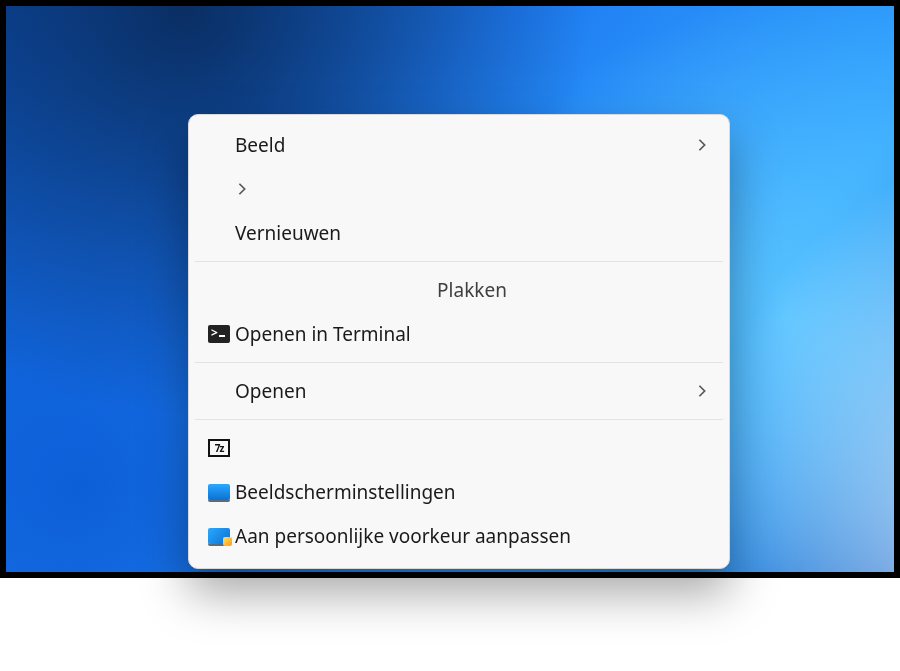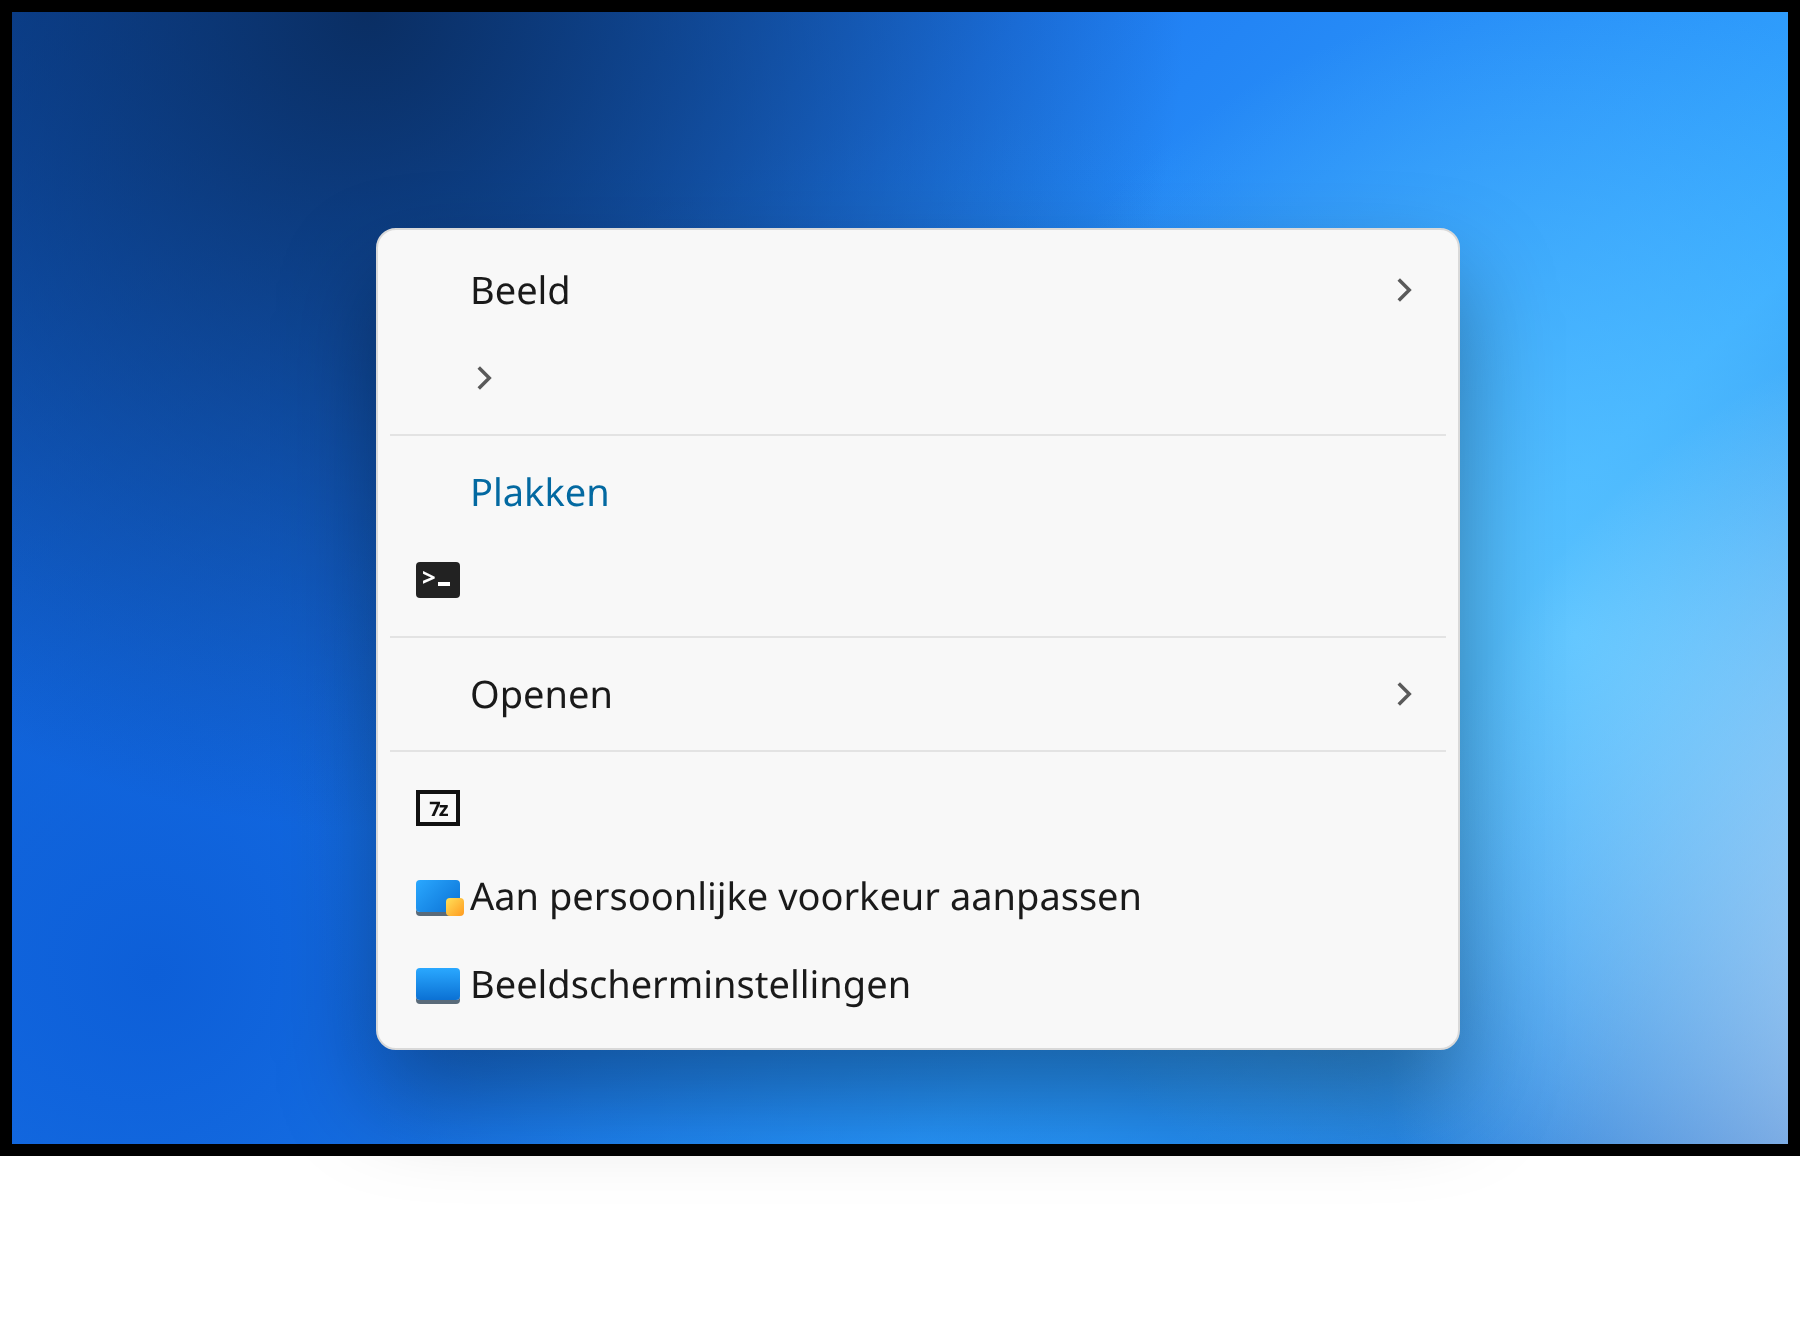--- a/index.html
+++ b/index.html
@@ -19,21 +19,21 @@
   .menu{
     position:absolute;left:182px;top:108px;width:540px;
     background:#f8f8f8;border:1px solid #d9d9d9;border-radius:10px;
     box-shadow:0 24px 48px rgba(0,0,0,.35);
     padding:8px 0 10px 0;
   }
   .item{
     display:flex;align-items:center;height:44px;
     padding:0 20px 0 14px;font-size:19px;color:#1a1a1a;
   }
-  .item.disabled{color:#0369a1;}
+  .item.disabled{color:#404040;text-align:center;}
   .icon-slot{width:32px;display:flex;justify-content:center;align-items:flex-start;flex:0 0 32px;}
   .label{flex:1 1 auto;}
   .chev{flex:0 0 auto;color:#5a5a5a;display:flex;align-items:center;}
   .sep{height:1px;background:#e3e3e3;margin:6px 6px;}
   
   .ic-term{width:22px;height:18px;background:#222;border-radius:2px;position:relative;}
   .ic-term::before{content:">";position:absolute;left:3px;top:-1px;color:#fff;font-size:12px;font-weight:bold;}
   .ic-term::after{content:"";position:absolute;left:11px;top:10px;width:6px;height:2px;background:#fff;}
   .ic-7z{width:22px;height:18px;border:2px solid #111;box-sizing:border-box;display:flex;align-items:center;justify-content:center;font-size:10px;font-weight:700;color:#111;letter-spacing:-1px;}
   .ic-disp{width:22px;height:16px;border-radius:2px;position:relative;
@@ -61,31 +61,36 @@
       </span>
     </div>
     <div class="item">
       <span class="icon-slot"></span>
       <span class="chev">
         <svg class="chevron" viewBox="0 0 16 16">
             <polyline points="5 2 11 8 5 14"></polyline>
           </svg>
       </span>
     </div>
+    <div class="item">
+      <span class="icon-slot"></span>
+      <span class="label">Vernieuwen</span>
+    </div>
 
     <div class="sep"></div>
 
     <div class="item disabled">
       <span class="icon-slot"></span>
       <span class="label">Plakken</span>
     </div>
     <div class="item">
       <span class="icon-slot">
           <span class="ic-term"></span>
         </span>
+      <span class="label">Openen in Terminal</span>
     </div>
 
     <div class="sep"></div>
 
     <div class="item">
       <span class="icon-slot"></span>
       <span class="label">Openen</span>
       <span class="chev">
         <svg class="chevron" viewBox="0 0 16 16">
             <polyline points="5 2 11 8 5 14"></polyline>
@@ -95,25 +100,25 @@
 
     <div class="sep"></div>
 
     <div class="item">
       <span class="icon-slot">
           <span class="ic-7z">7z</span>
         </span>
     </div>
     <div class="item">
       <span class="icon-slot">
+          <span class="ic-disp"></span>
+        </span>
+      <span class="label">Beeldscherminstellingen</span>
+    </div>
+    <div class="item">
+      <span class="icon-slot">
           <span class="ic-pers"></span>
         </span>
       <span class="label">Aan persoonlijke voorkeur aanpassen</span>
-    </div>
-    <div class="item">
-      <span class="icon-slot">
-          <span class="ic-disp"></span>
-        </span>
-      <span class="label">Beeldscherminstellingen</span>
     </div>
 
   </div>
 </div>
 
 </body></html>

